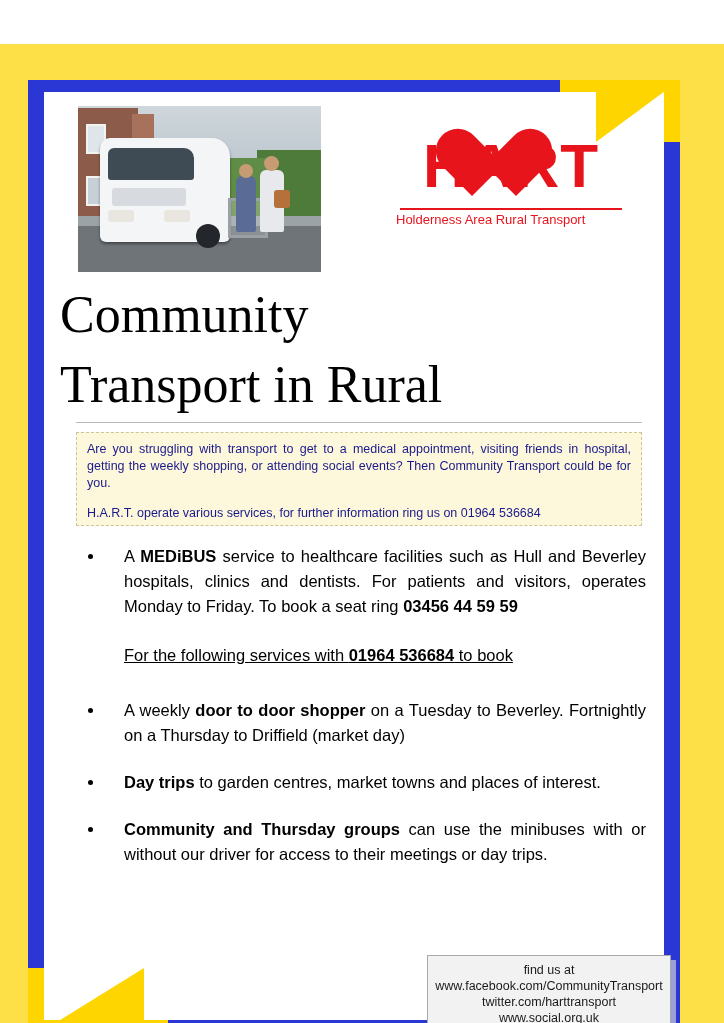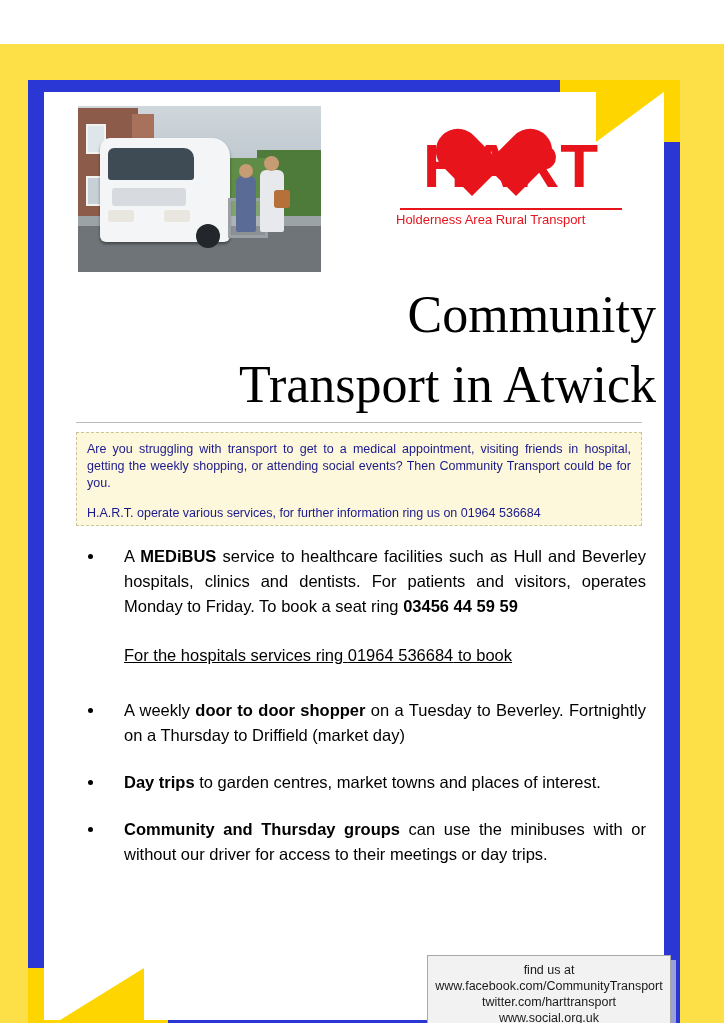--- a/index.html
+++ b/index.html
@@ -209,21 +209,21 @@
     color: #e8141c;
     font-family: "Liberation Sans", sans-serif;
   }
 
   
   .headline {
     position: absolute;
     left: 60px;
     top: 236px;
     width: 596px;
-    text-align: right;
+    text-align: left;
     font-family: "Liberation Serif", serif;
     font-size: 52px;
     line-height: 70px;
     color: #000000;
   }
   .headline-rule {
     position: absolute;
     left: 76px;
     top: 378px;
     width: 566px;
@@ -276,21 +276,21 @@
     border-radius: 50%;
   }
   .bullet b { font-weight: bold; }
   .subnote {
     margin: 24px 0 30px 48px;
     font-size: 16.5px;
     line-height: 25px;
     text-decoration: underline;
     color: #000;
   }
-  .subnote b { font-weight: normal; }
+  .subnote b { font-weight: bold; }
 
   
   .footer-shadow {
     position: absolute;
     left: 432px;
     top: 916px;
     width: 244px;
     height: 72px;
     background: #9aa0d8;
   }
@@ -351,37 +351,37 @@
 
   <div class="logo">
     <div class="logo-heart"></div>
     <div class="logo-text">HART</div>
     <div class="logo-rule"></div>
     <div class="logo-sub">Holderness Area Rural Transport</div>
   </div>
 
   <div class="headline">
     <div>Community</div>
-    <div>Transport in Atwick</div>
+    <div>Transport in Rural</div>
   </div>
   <div class="headline-rule"></div>
 
   <div class="intro">
     <p>Are you struggling with transport to get to a medical appointment, visiting friends in hospital, getting the weekly shopping, or attending social events? Then Community Transport could be for you.</p>
     <p>H.A.R.T. operate various services, for further information ring us on 01964 536684</p>
   </div>
 
   <div class="body-list">
 
     <div class="bullet">
       <span>A </span><b>MEDiBUS</b><span> service to healthcare facilities such as Hull and Beverley hospitals, clinics and dentists.  For patients and visitors, operates Monday to Friday. To book a seat ring </span><b>03456 44 59 59</b>
     </div>
 
     <div class="subnote">
-      <span>For the hospitals services ring </span><b>01964 536684</b><span> to book</span>
+      <span>For the following services with </span><b>01964 536684</b><span> to book</span>
     </div>
 
     <div class="bullet">
       <span>A weekly </span><b>door to door shopper</b><span> on a Tuesday to Beverley. Fortnightly on a Thursday to Driffield (market day)</span>
     </div>
 
     <div class="bullet">
       <b>Day trips</b><span> to garden centres, market towns and places of interest.</span>
     </div>
 

